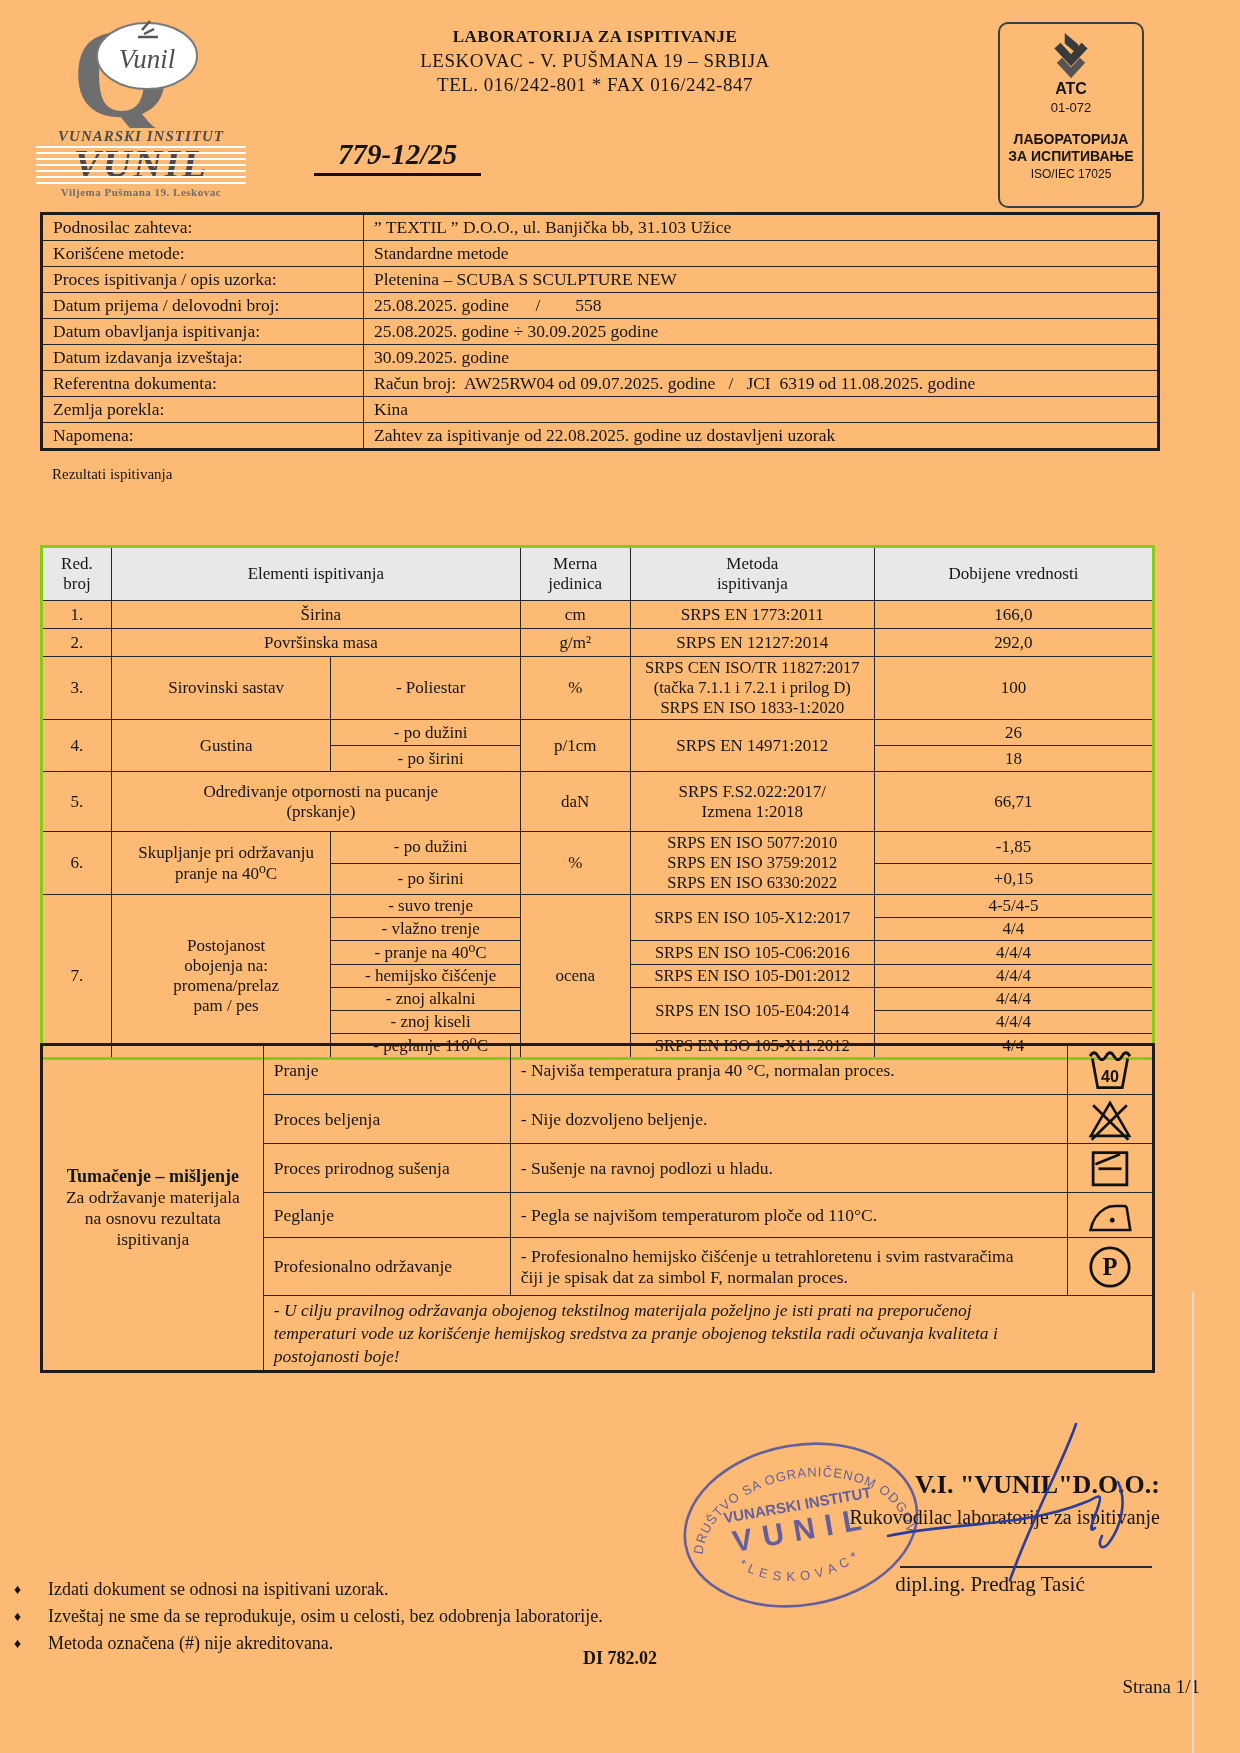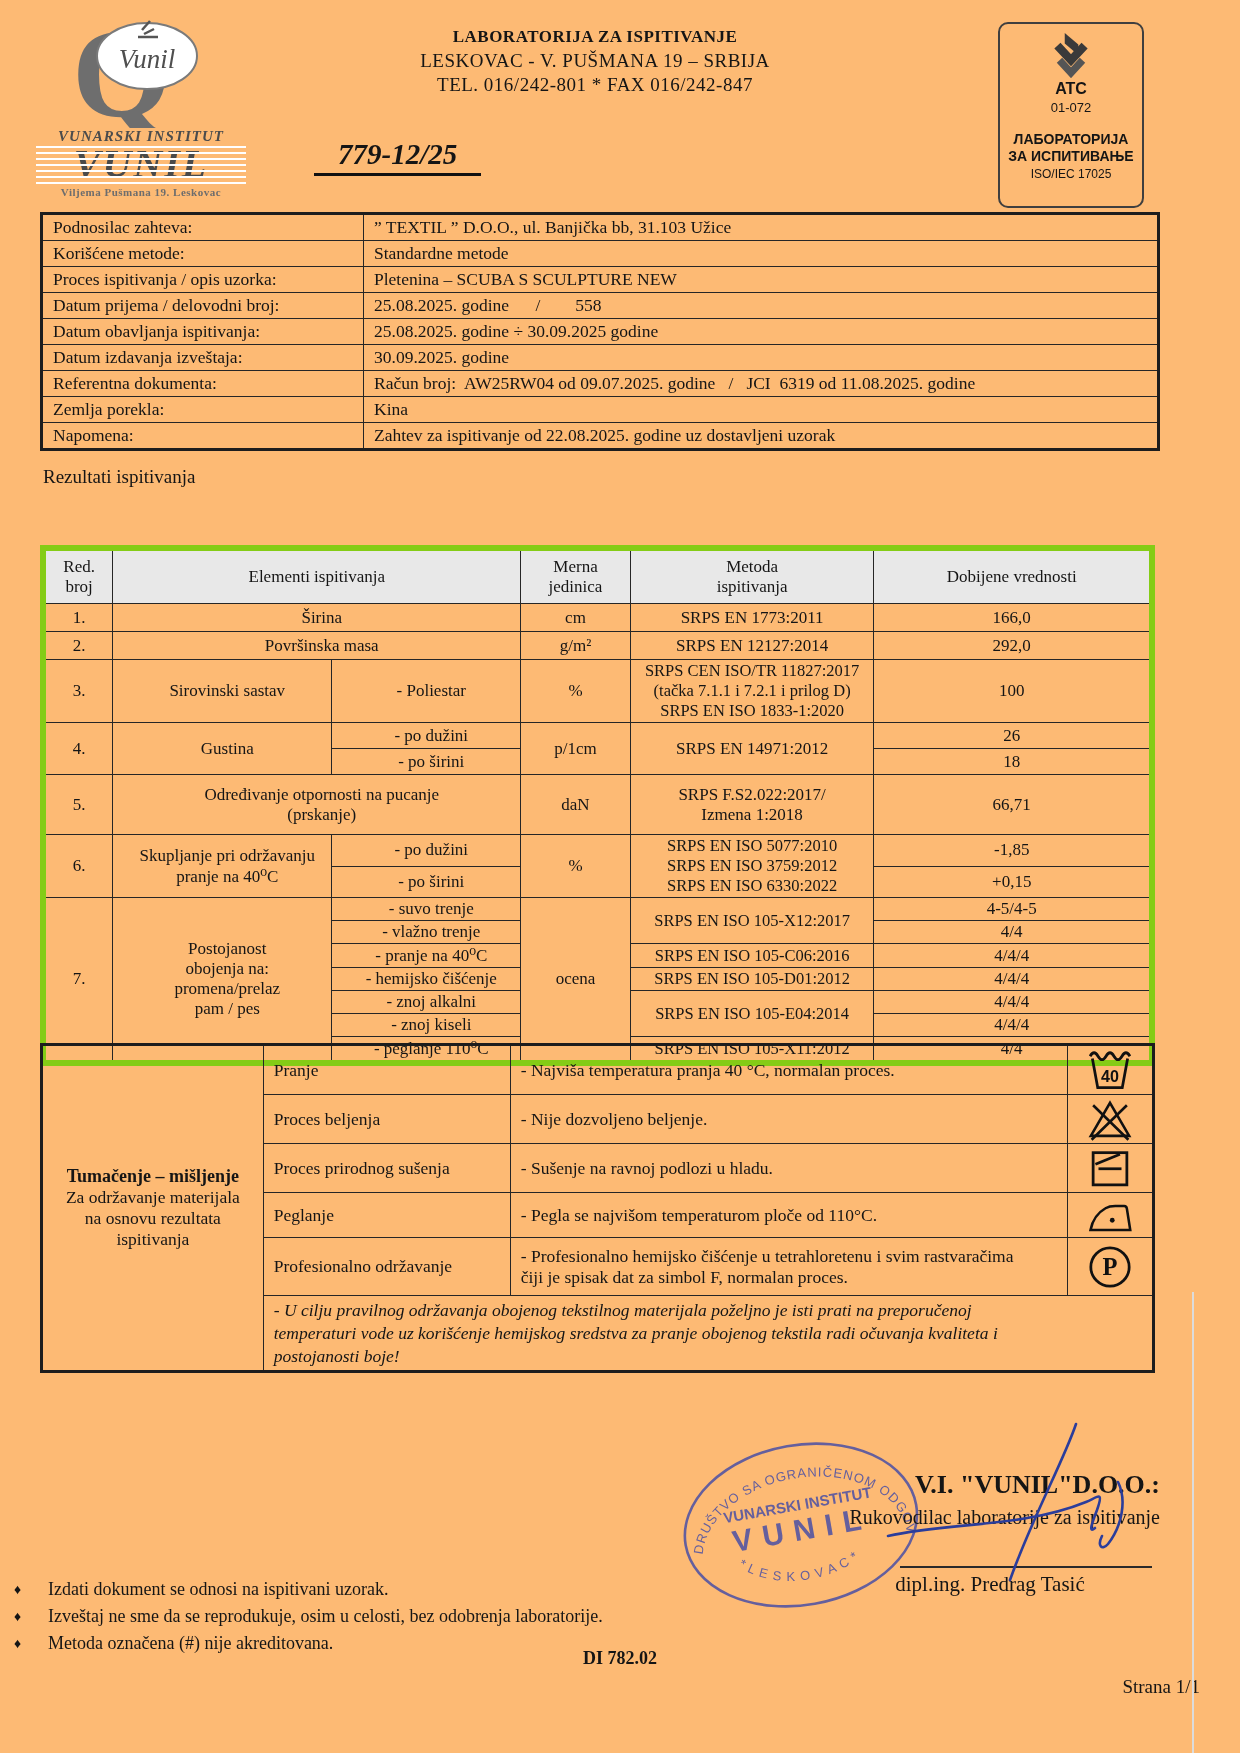--- a/index.html
+++ b/index.html
@@ -41,23 +41,23 @@
   table{border-collapse:collapse;}
   td{border:1.6px solid #262626;vertical-align:middle;}
 
   
   .info-table{left:40px;top:212px;}
   .info-table table{width:1120px;border:3px solid #1d1d1d;}
   .info-table td{font-size:17.5px;padding:1px 10px;height:23px;}
   .info-table .lbl{width:300px;}
 
   
-  .res-heading{left:43px;top:466px;font-size:19px;}
+  .res-heading{left:52px;top:466px;font-size:15px;}
   .res-table{left:40px;top:545px;}
-  .res-table table{width:1115px;border:6px solid #84cc16;}
+  .res-table table{width:1115px;border:3px solid #84cc16;}
   .res-table td{font-size:17px;text-align:center;padding:1px 4px;}
   .res-table td.hd{background:#e8e8e8;font-size:17px;height:50px;}
   .res-table td.nm{text-align:center;padding-left:14px;}
   .res-table td.sm{font-size:16.5px;}
 
   
   .care-table{left:40px;top:1043px;}
   .care-table table{width:1115px;border:3px solid #1d1d1d;}
   .care-table td{font-size:17.5px;padding:2px 10px;}
   .care-left{text-align:center;font-size:17.5px;}

